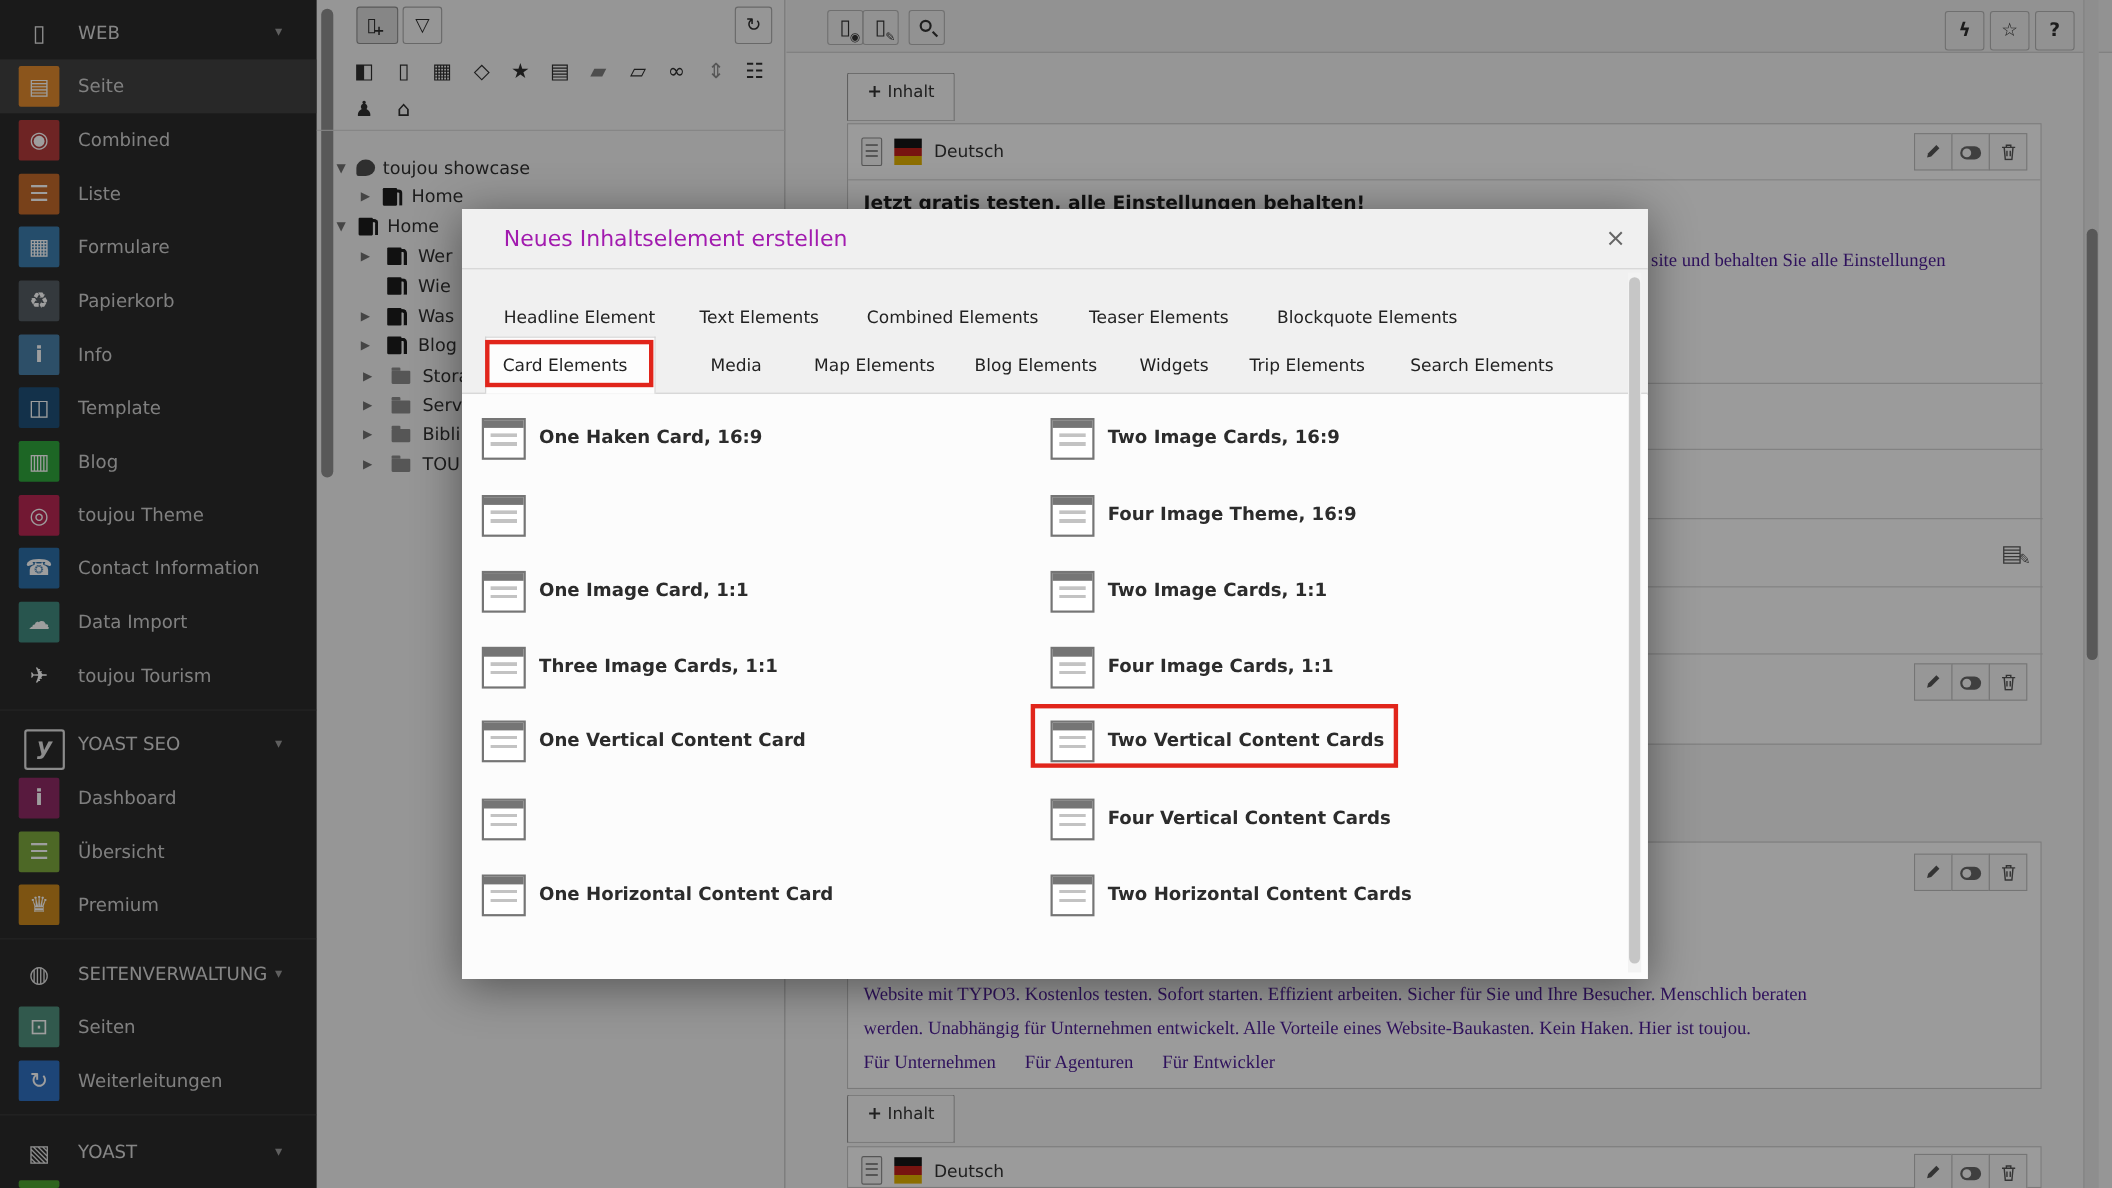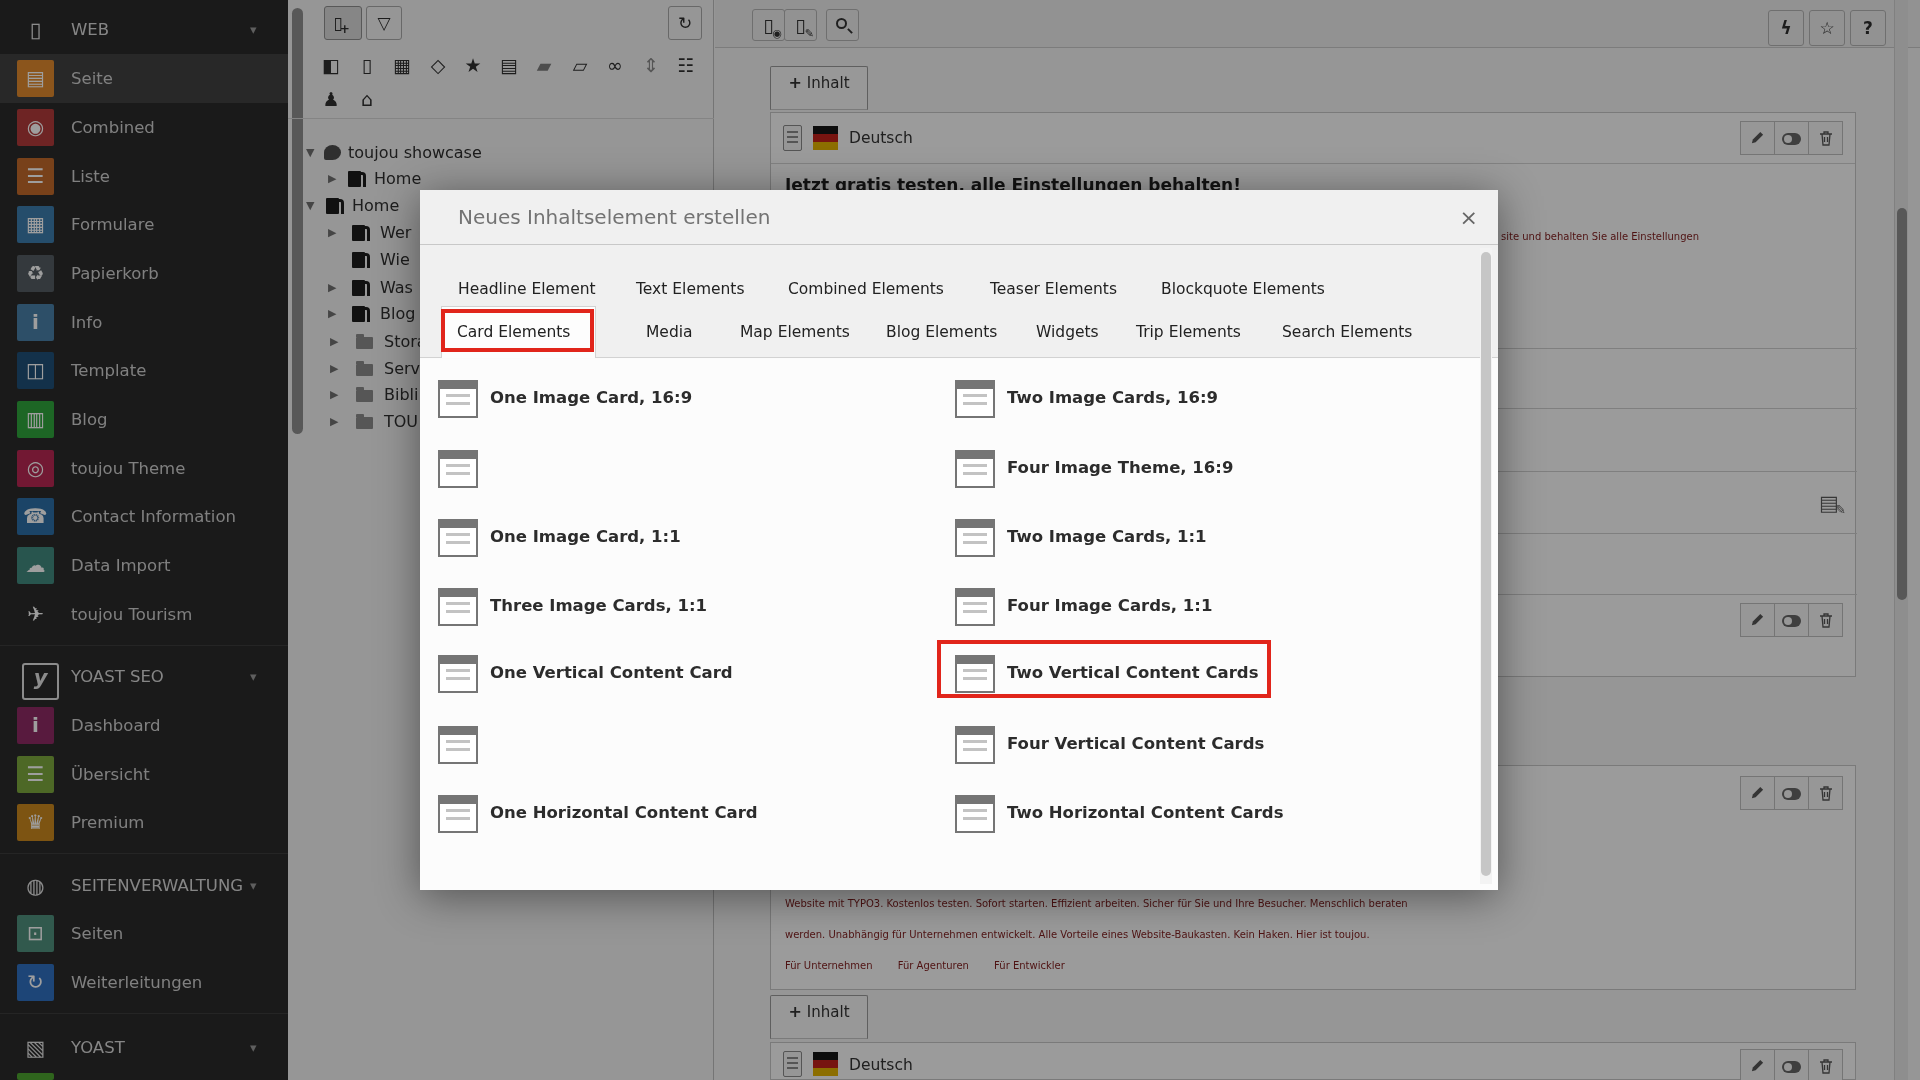--- a/index.html
+++ b/index.html
@@ -57,33 +57,33 @@
   .plabel { position:absolute; left:78px; top:0; height:50px; line-height:50px; font-size:15.5px; color:#333; }
   .trio { position:absolute; width:104px; height:34px; display:flex; }
   .trio .tb { width:35px; height:34px; border:1px solid #bdbdbd; background:#f4f4f4; margin-left:-1px; position:relative; cursor:pointer; text-align:center; }
   .trio svg { margin-top:8px; }
   .toggle { display:inline-block; margin-top:11px; width:19px; height:12px; background:#666; border-radius:6px; position:relative; }
   .toggle::before { content:''; position:absolute; left:2px; top:2px; width:8px; height:8px; border-radius:50%; background:#f4f4f4; }
   .hline { position:absolute; height:1px; background:#cecece; }
   .noteico { position:absolute; font-size:21px; color:#5a5a5a; }
   .noteico .mod { position:absolute; right:-7px; bottom:-2px; font-size:13px; }
 
-  .body-text { position:absolute; font-size:10px; color:#7f1d1d; line-height:31px; white-space:nowrap; }
+  .body-text { position:absolute; font-size:17px; color:#4c1d95; line-height:31px; white-space:nowrap;font-family:Liberation Serif, serif; }
   .links-line span { margin-right:22px; cursor:pointer; }
 
   #main-scroll { position:absolute; left:1894px; top:0; width:14px; height:1080px; background:#e6e6e6; border-left:1px solid #cfcfcf; z-index:11; }
   #main-scroll .thumb { position:absolute; left:2px; top:208px; width:10px; height:392px; background:#8f8f8f; border-radius:5px; }
 
   
   #overlay { position:absolute; left:0; top:0; width:1920px; height:1080px; background:rgba(0,0,0,0.38); z-index:50; }
 
   
   #modal { position:absolute; left:420px; top:190px; width:1078px; height:700px; background:#fbfbfb; box-shadow:0 6px 40px rgba(0,0,0,0.45); z-index:100; }
   #modal-header { position:absolute; left:0; top:0; width:1078px; height:55px; background:#f0f0f0; border-bottom:1px solid #c8c8c8; }
-  #modal-title { position:absolute; left:38px; top:0; height:55px; line-height:55px; font-size:20px; color:#737373; }
+  #modal-title { position:absolute; left:38px; top:0; height:55px; line-height:55px; font-size:20px; color:#a21caf; }
   #modal-close { position:absolute; right:20px; top:0; height:55px; line-height:55px; font-size:22px; color:#666; cursor:pointer; }
   #tabzone { position:absolute; left:0; top:55px; width:1078px; height:113px; background:#f0f0f0; border-bottom:1px solid #d2d2d2; }
   .tab { position:absolute; height:34px; line-height:34px; font-size:15.5px; color:#222; cursor:pointer; white-space:nowrap; }
   .tab-active-bg { position:absolute; left:21px; top:61px; width:155px; height:52px; background:#fdfdfd; border:1px solid #d2d2d2; border-bottom:none; }
   #modal-body { position:absolute; left:0; top:169px; width:1078px; height:531px; background:#fcfcfc; }
   .card-ico { position:absolute; width:40px; height:38px; border:2px solid #757575; background:#fff; }
   .card-ico::before { content:''; position:absolute; top:0; left:0; right:0; height:7px; background:#757575; }
   .card-ico::after { content:''; position:absolute; left:6px; right:6px; top:12px; height:16px;
      background:repeating-linear-gradient(#c3c3c3 0 3px, transparent 3px 8px); }
   .mi { position:absolute; cursor:pointer; }
@@ -414,21 +414,21 @@
     <span class="tab" style="left:466px;top:70px">Blog Elements</span>
     <span class="tab" style="left:616px;top:70px">Widgets</span>
     <span class="tab" style="left:716px;top:70px">Trip Elements</span>
     <span class="tab" style="left:862px;top:70px">Search Elements</span>
   </div>
 
   <div id="modal-body">
 
     <div class="mi" style="left:18px;top:21px;width:480px;height:38px">
       <span class="card-ico"></span>
-        <span class="mi-label">One Image Card, 16:9</span>
+        <span class="mi-label">One Haken Card, 16:9</span>
     </div>
     <div class="mi" style="left:535px;top:21px;width:480px;height:38px">
       <span class="card-ico"></span>
         <span class="mi-label">Two Image Cards, 16:9</span>
     </div>
 
     <div class="mi" style="left:18px;top:91px;width:480px;height:38px">
       <span class="card-ico"></span>
     </div>
     <div class="mi" style="left:535px;top:91px;width:480px;height:38px">

